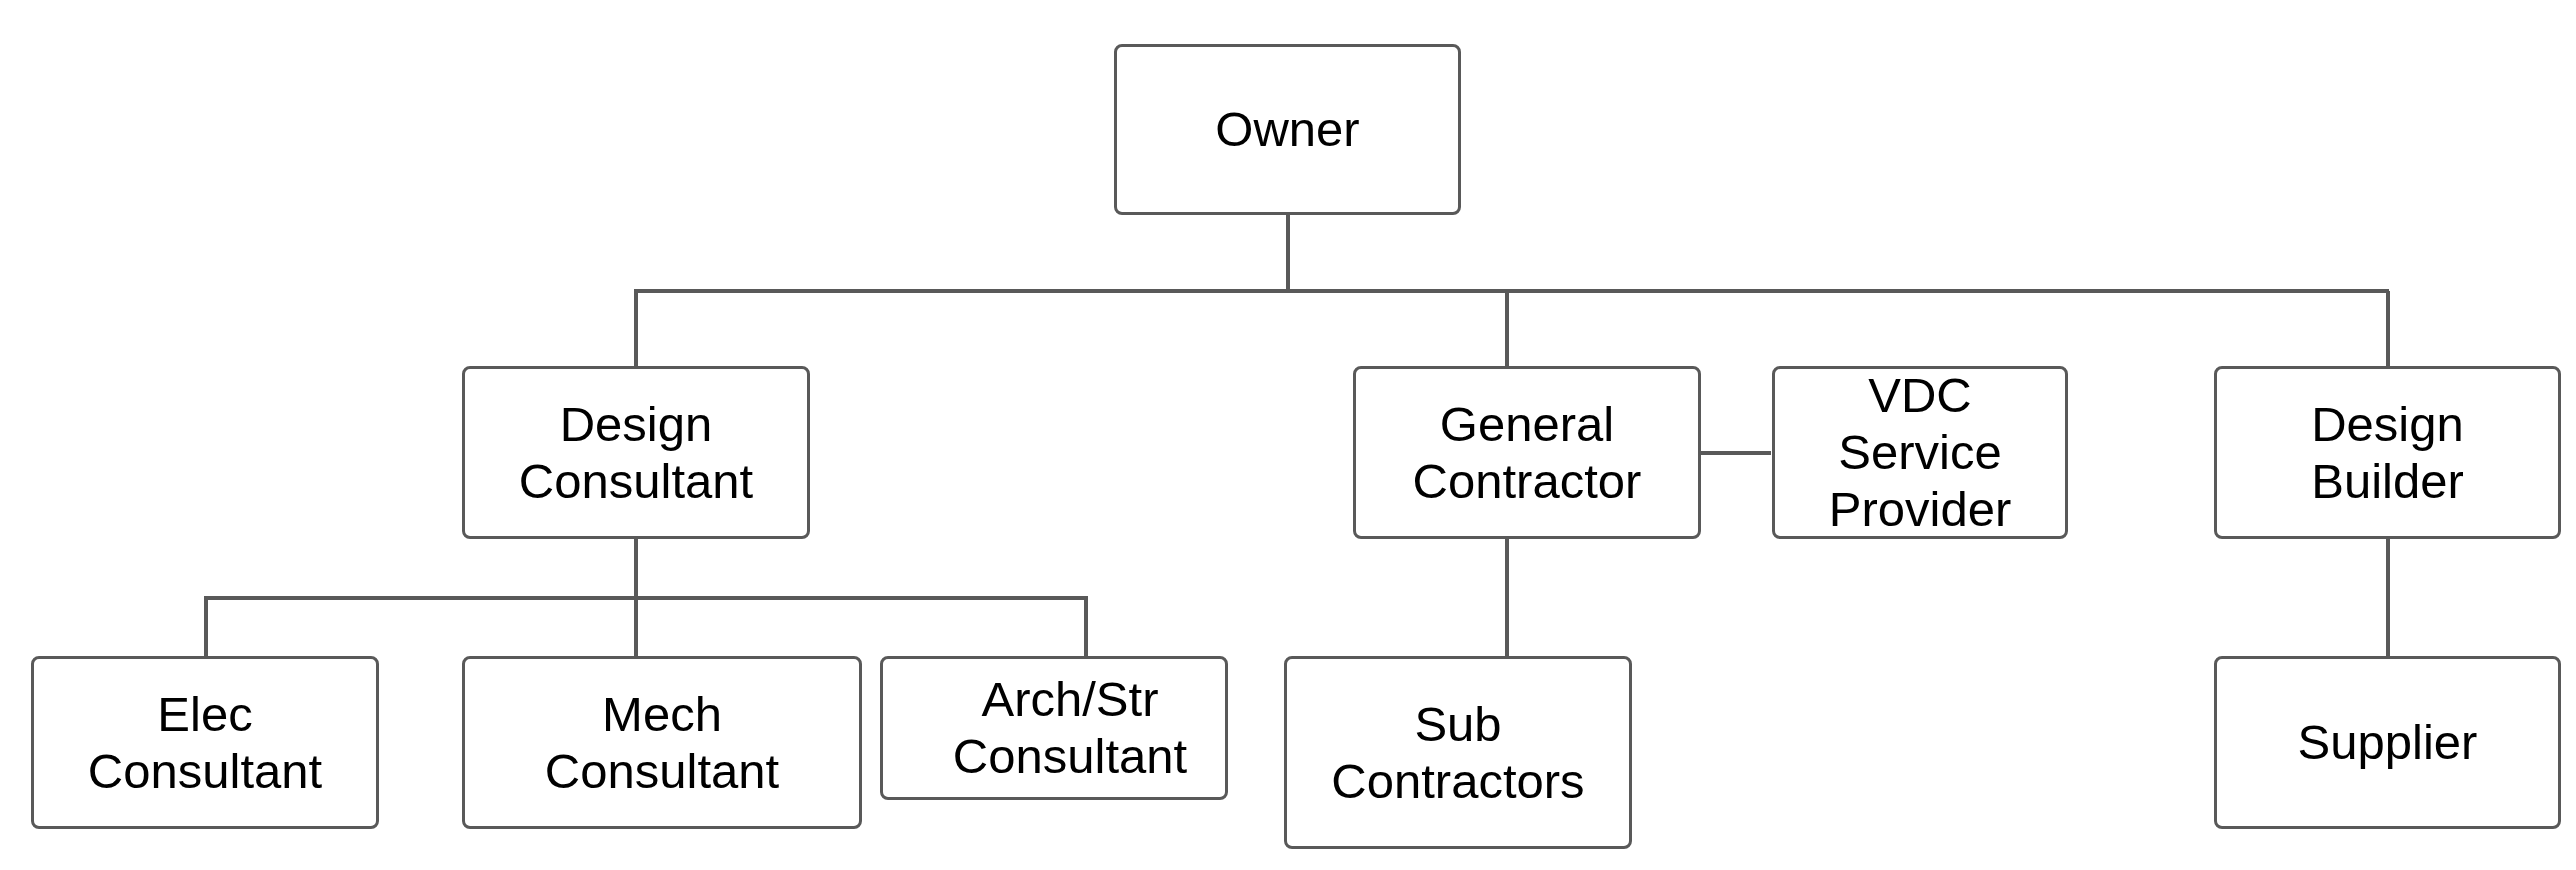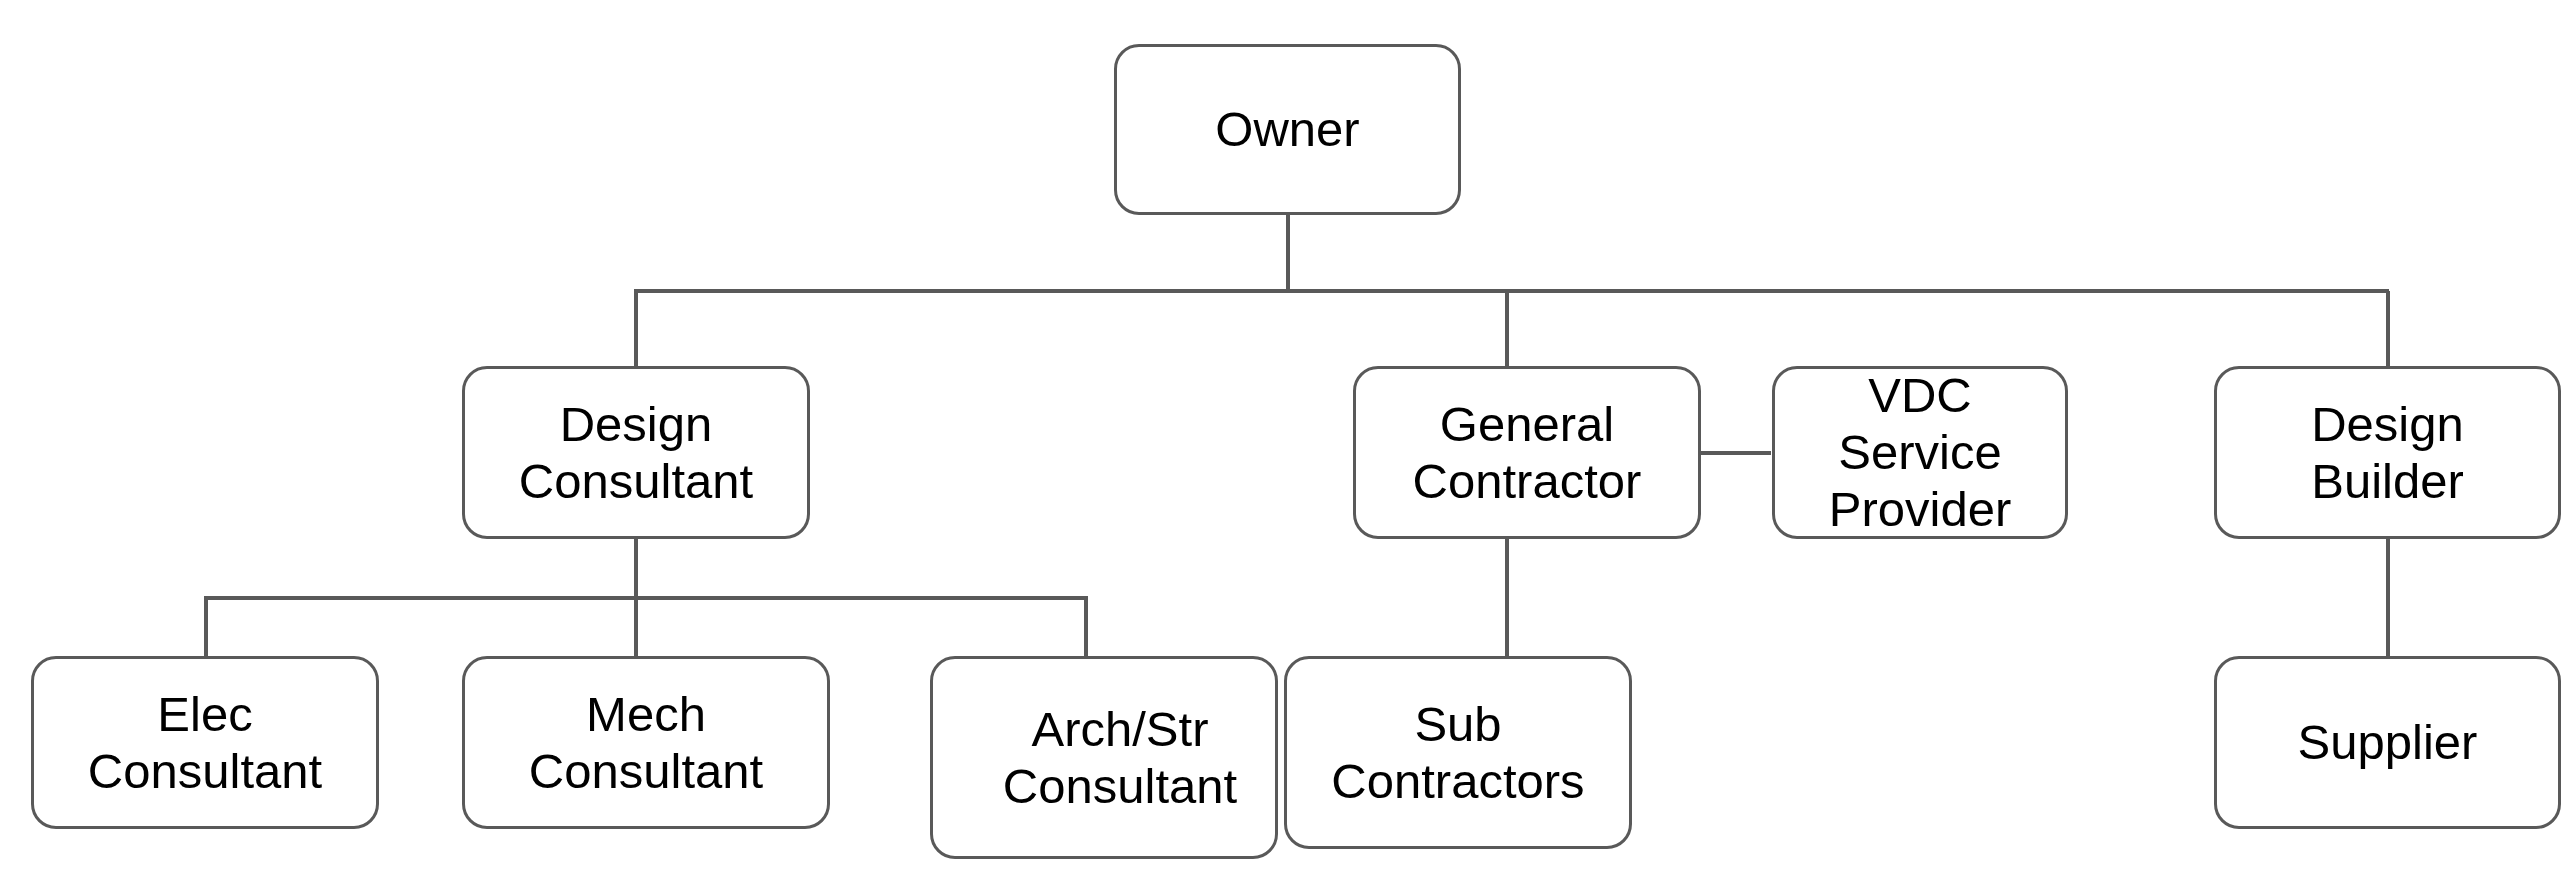--- a/index.html
+++ b/index.html
@@ -9,21 +9,21 @@
     height: 870px;
     background: #ffffff;
     font-family: "Liberation Sans", sans-serif;
     overflow: hidden;
   }
   .node {
     position: absolute;
     box-sizing: border-box;
     background: #ffffff;
     border: 3.5px solid #595959;
-    border-radius: 25px;
+    border-radius: 8px;
     display: flex;
     align-items: center;
     justify-content: center;
     text-align: center;
     z-index: 2;
   }
   .node .label {
     white-space: pre-line;
     font-size: 49px;
     line-height: 57px;
@@ -79,26 +79,26 @@
   <div class="node" style="left:2214px; top:366px; width:347px; height:173px;">
     <span class="label">Design
 Builder</span>
   </div>
 
   <div class="node" style="left:31px; top:656px; width:348px; height:173px;">
     <span class="label">Elec
 Consultant</span>
   </div>
 
-  <div class="node" style="left:462px; top:656px; width:368px; height:173px;">
+  <div class="node" style="left:462px; top:656px; width:400px; height:173px;">
     <span class="label">Mech
 Consultant</span>
   </div>
 
-  <div class="node" style="left:930px; top:656px; width:348px; height:203px;padding-left:32px;">
+  <div class="node" style="left:880px; top:656px; width:348px; height:144px;padding-left:32px;">
     <span class="label">Arch/Str
 Consultant</span>
   </div>
 
   <div class="node" style="left:1284px; top:656px; width:348px; height:193px;">
     <span class="label">Sub
 Contractors</span>
   </div>
 
   <div class="node" style="left:2214px; top:656px; width:347px; height:173px;">

